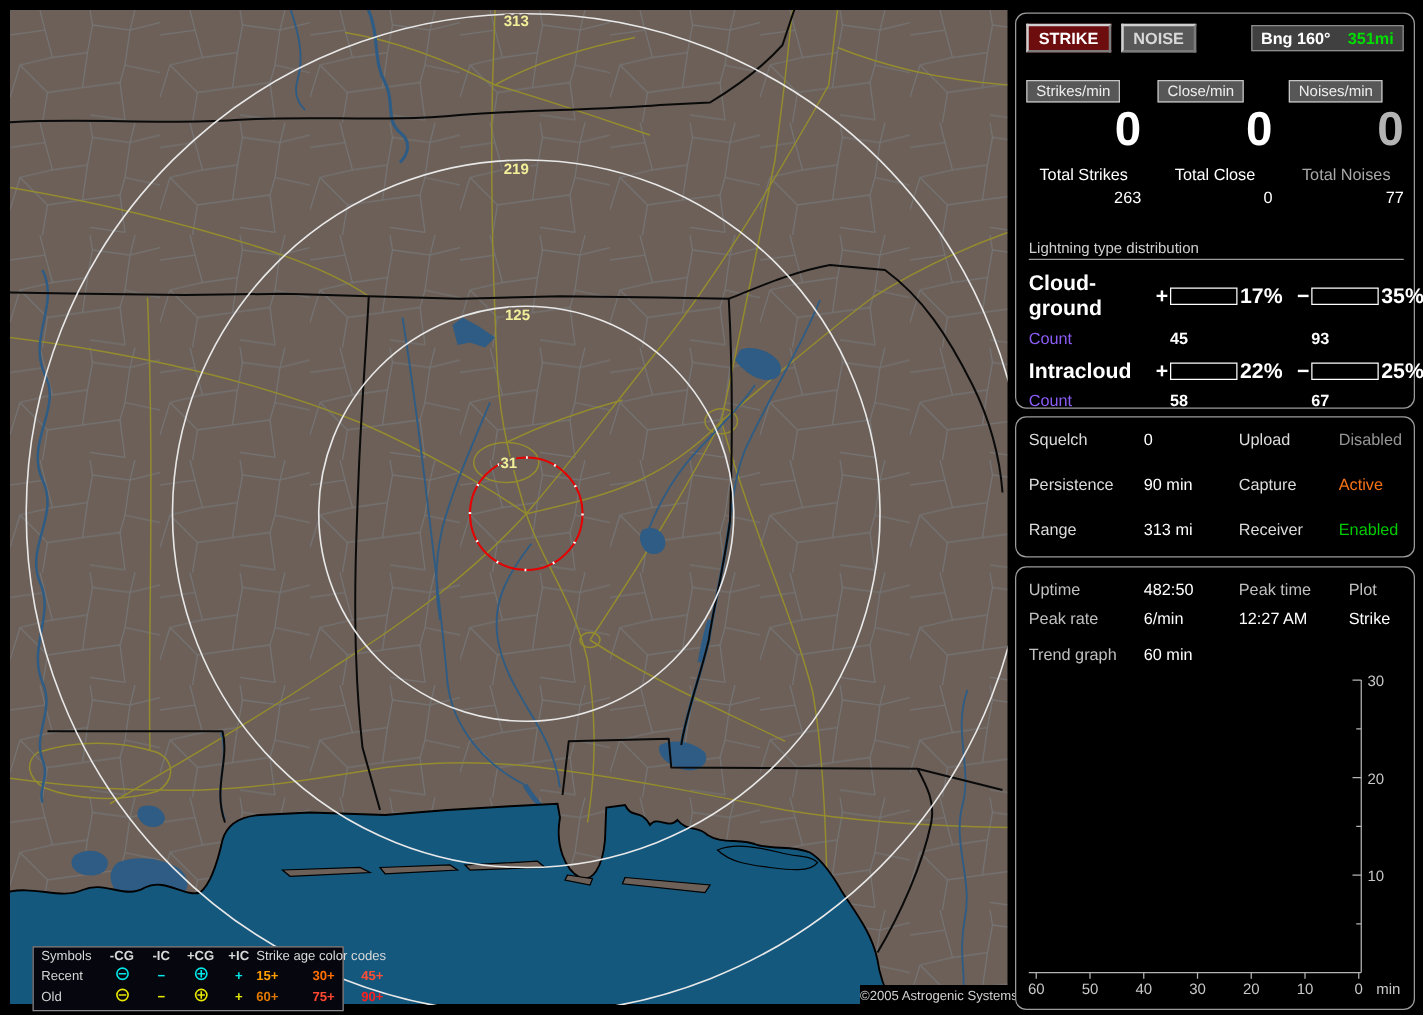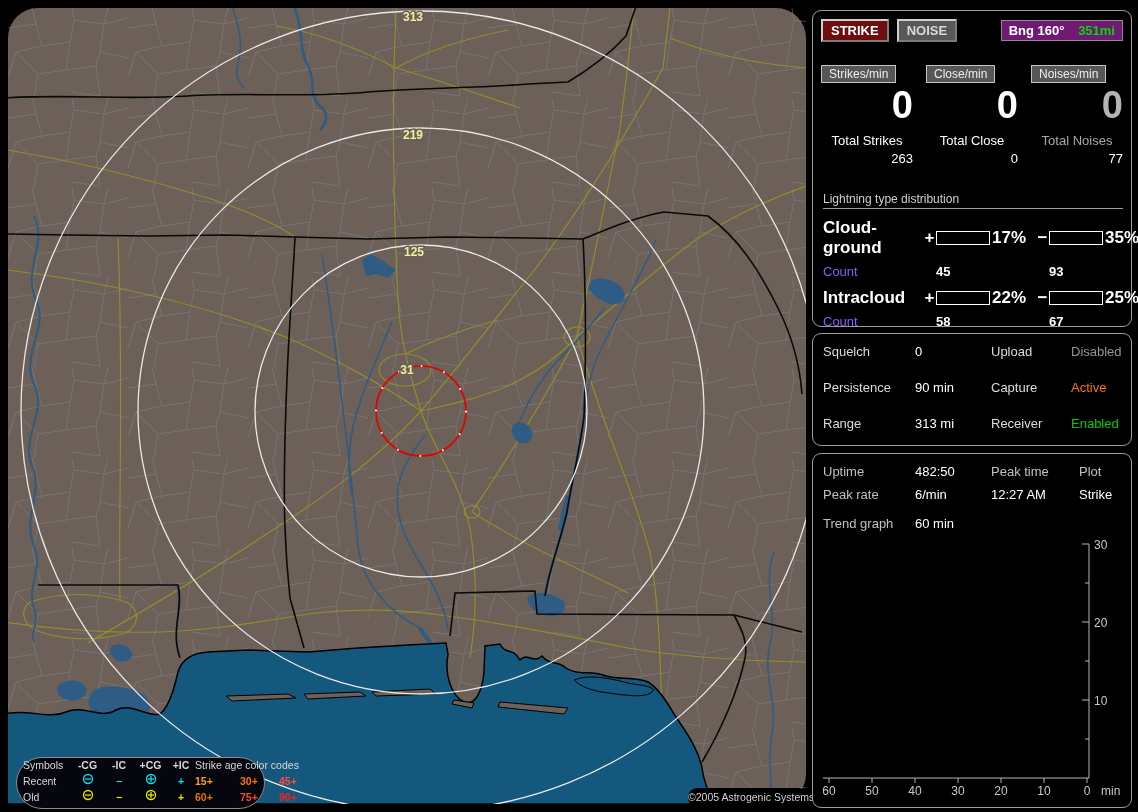--- a/index.html
+++ b/index.html
@@ -1,40 +1,40 @@
 <!DOCTYPE html>
 <html><head>
 <meta charset="utf-8">
 <style>
   html,body{margin:0;padding:0;background:#000;width:1138px;height:812px;overflow:hidden;
     font-family:"Liberation Sans","DejaVu Sans",sans-serif;}
-  .abs{position:absolute;border-radius:30px;}
+  .abs{position:absolute;}
   
   #map-wrap{left:8px;top:8px;width:798px;height:796px;background:#6c6058;}
   
-  #legend{left:8px;top:749px;width:247px;height:50px;background:#06060f;
+  #legend{left:18px;top:749px;width:247px;height:50px;background:#06060f;
     border:1px solid #8a8a8a;color:#d4d4d4;font-size:10.5px;line-height:15px;}
   .lg-row{display:grid;grid-template-columns:48px 33px 30px 33px 28px 45px 39px 39px;
     align-items:center;padding-left:6px;white-space:nowrap;}
   .lg-sym{font-weight:bold;text-align:center;}
   .lg-age{font-weight:bold;}
   .lg-hdr span{color:#d8d8d8;}
   #copyright{left:680px;top:780px;width:120px;height:19px;background:#000;color:#d0d0d0;
     font-size:10.5px;line-height:19px;text-align:center;white-space:nowrap;}
   
   .panel-box{background:#000;border:1px solid #9c9c9c;border-radius:9px;color:#fff;}
   #box1{left:812px;top:10px;width:318px;height:315px;}
   #box2{left:812px;top:333px;width:318px;height:111px;}
   #box3{left:812px;top:453px;width:318px;height:353px;}
   
   .row-buttons{display:flex;align-items:center;margin:8px 8px 0 8px;}
   .btn{font-weight:bold;font-size:13px;padding:2px 8px;border:2px outset #cfcfcf;cursor:pointer;}
   #strike-btn{background:#6e0d0d;color:#fff;}
   #noise-btn{background:#585858;color:#d8d8d8;margin-left:8px;}
-  #bng-box{margin-left:auto;background:#701a75;border:1px solid #8d8d8d;
+  #bng-box{margin-left:auto;background:#404040;border:1px solid #8d8d8d;
     padding:2px 7px;font-weight:bold;font-size:13px;white-space:nowrap;text-align:center;}
   #bng-box .rng{color:#00dd00;margin-left:10px;}
   .cnt-grid{display:grid;grid-template-columns:1fr 1fr 1fr;column-gap:13px;margin:22px 8px 0 8px;}
   .cnt-col .minbtn{display:inline-block;font-size:12px;color:#ededed;background:#575757;
     border:1px solid #c4c4c4;padding:1px 7px;white-space:nowrap;}
   .cnt-col .bigzero{font-size:38px;font-weight:bold;text-align:right;margin-top:2px;line-height:40px;}
   .cnt-col.dim .bigzero{color:#b4b4b4;}
   .cnt-col .tlabel{font-size:13px;text-align:center;margin-top:8px;white-space:nowrap;}
   .cnt-col.dim .tlabel{color:#a8a8a8;}
   .cnt-col .tvalue{font-size:13px;text-align:right;margin-top:3px;}

